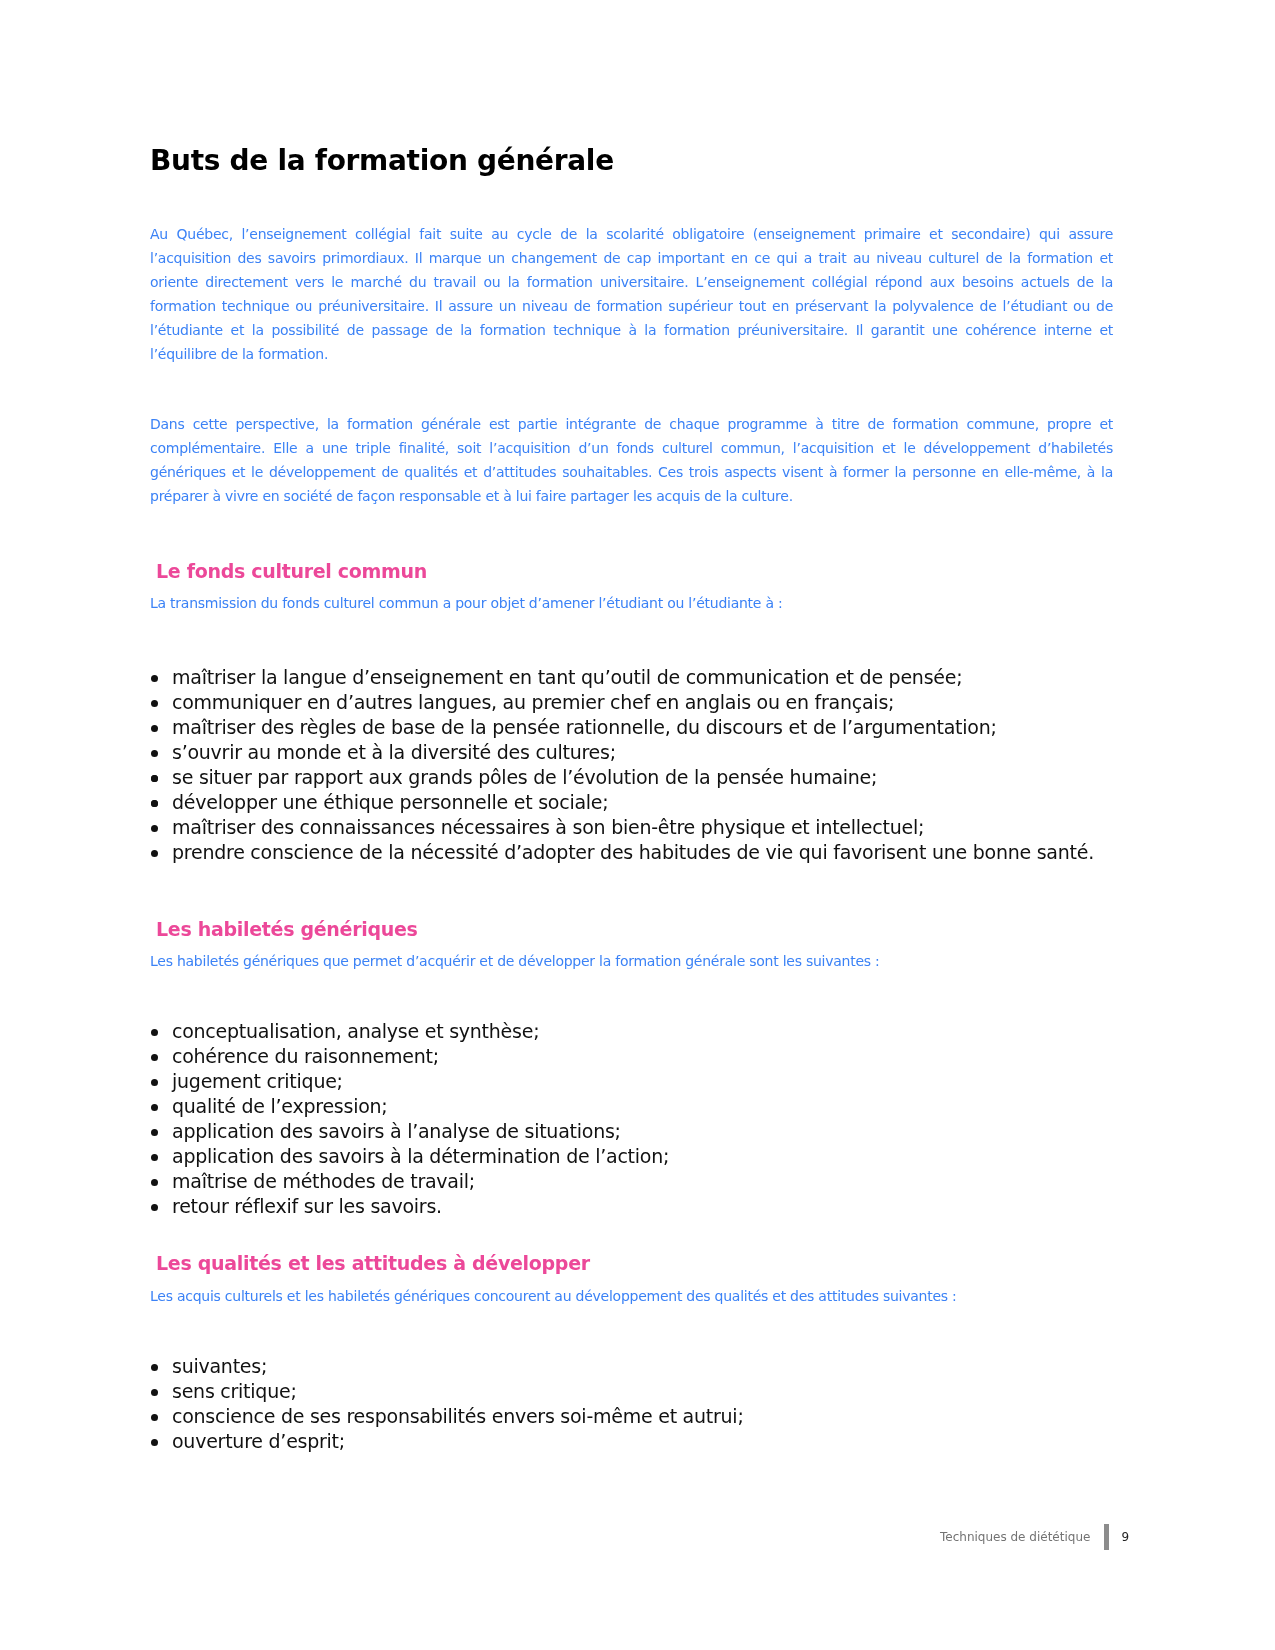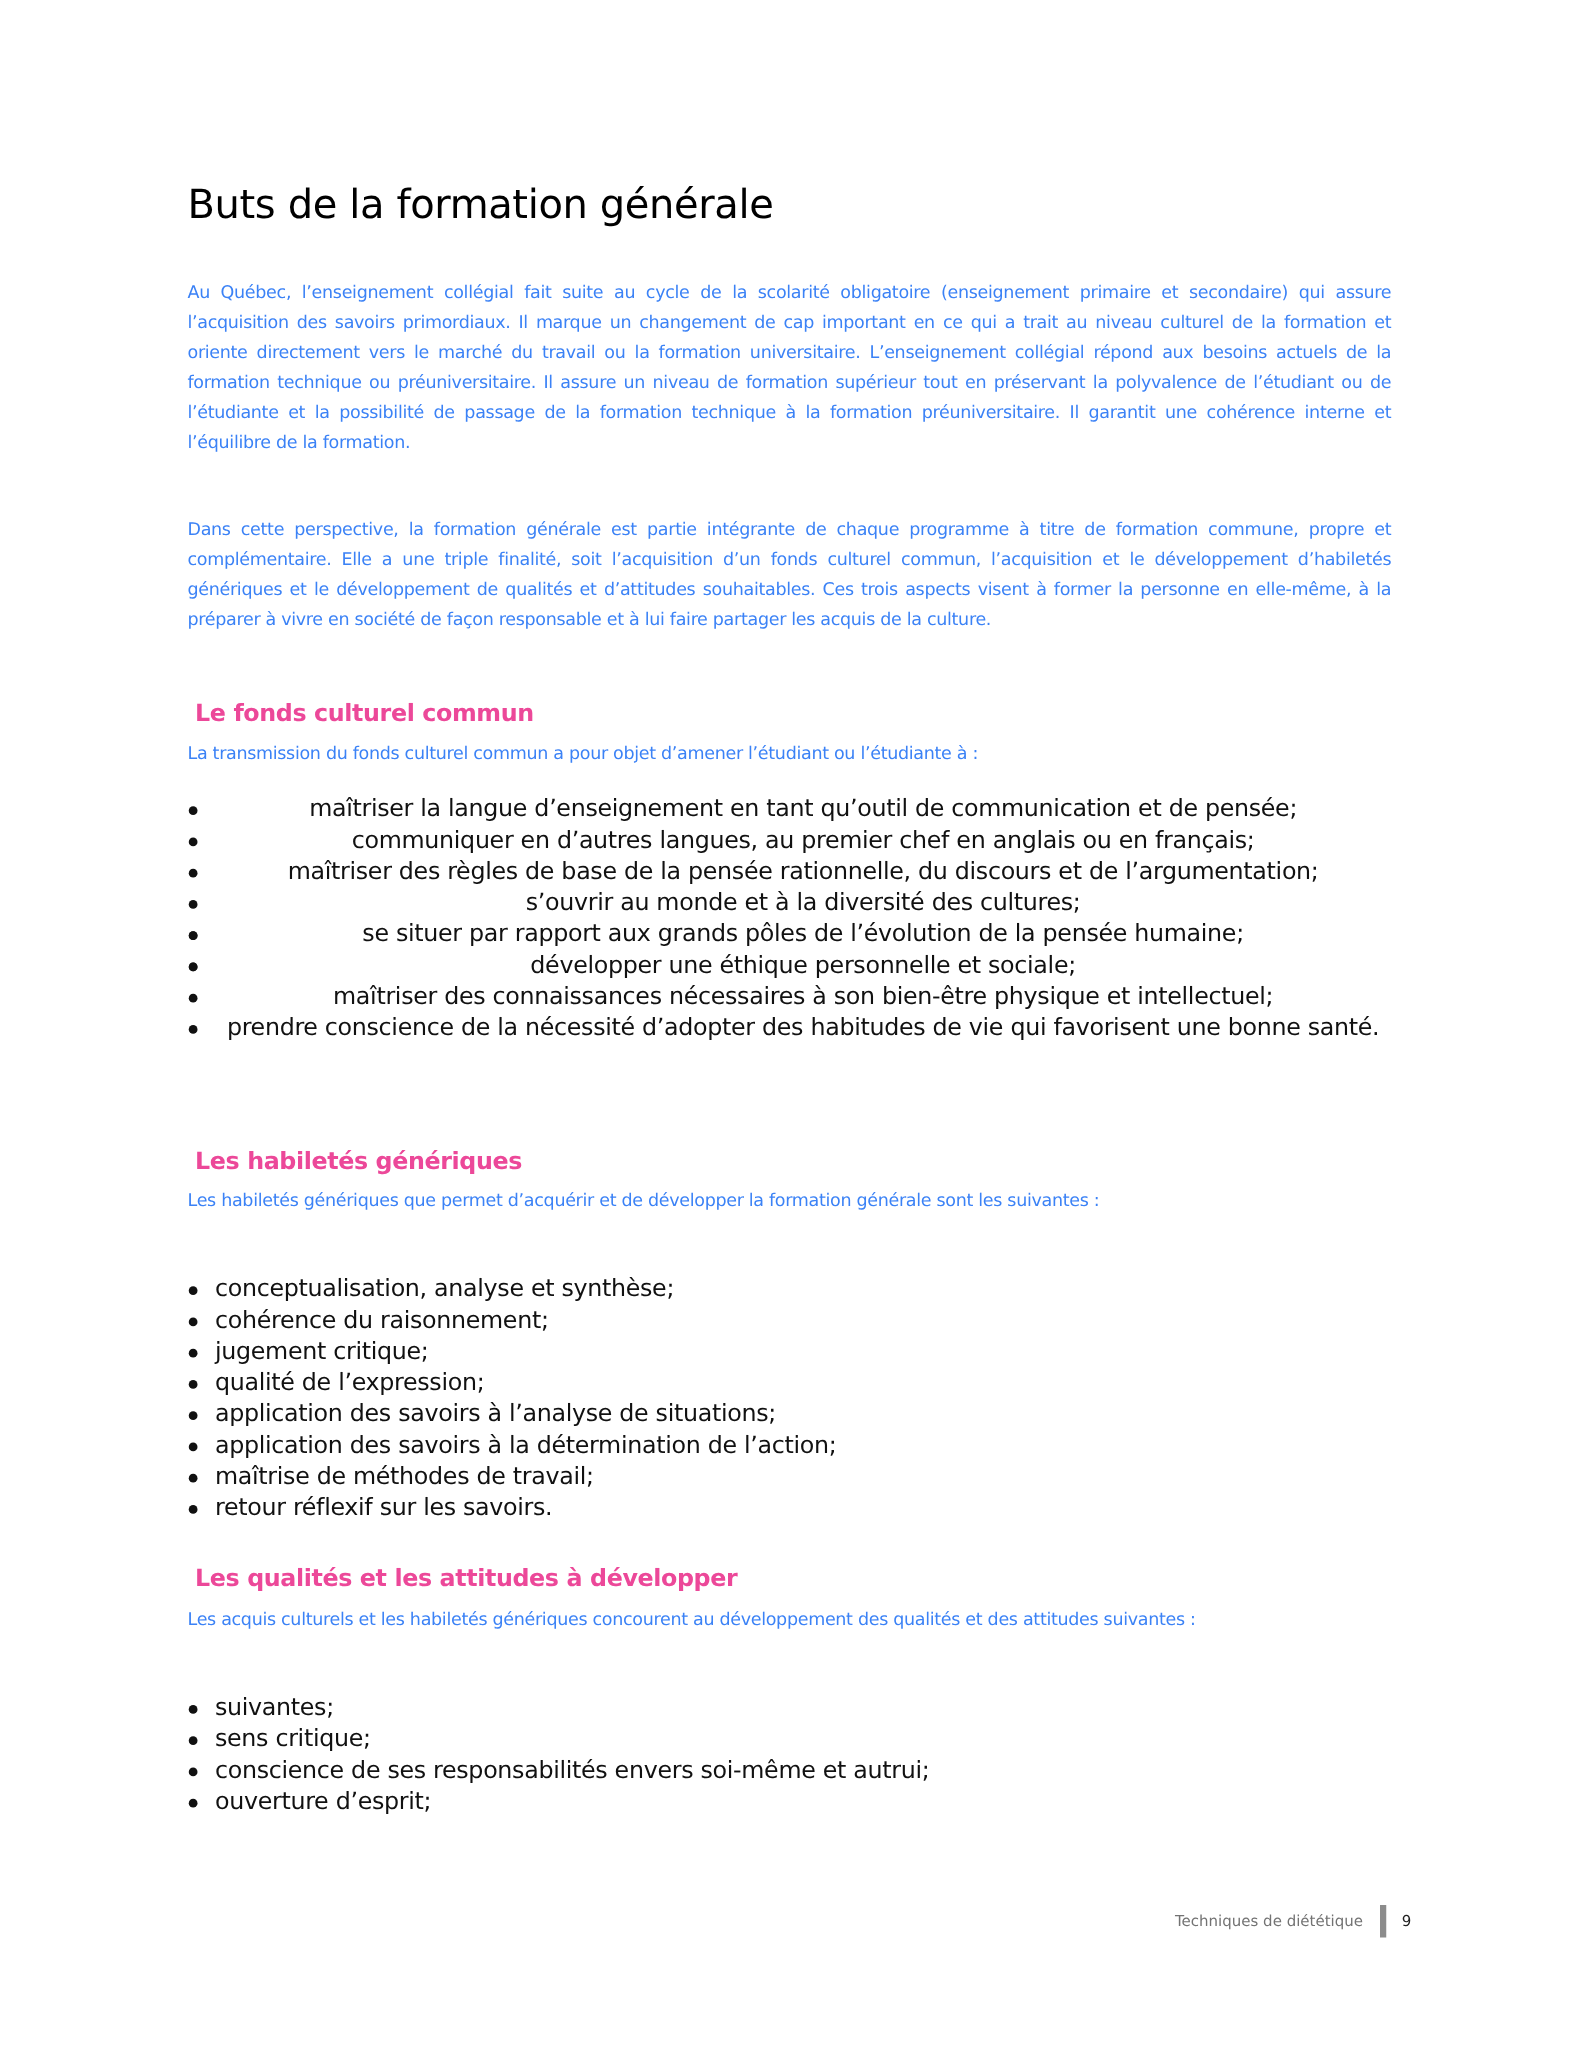--- a/index.html
+++ b/index.html
@@ -1,19 +1,19 @@
 <!DOCTYPE html>
 <html><head>
 <meta charset="utf-8">
 <style>
   html, body { margin: 0; padding: 0; background: #ffffff; }
   body { width: 1275px; height: 1650px; position: relative; overflow: hidden;
          font-family: "DejaVu Sans", sans-serif; color: #111; }
   .page { position: absolute; left: 150px; top: 0; width: 963px; }
-  h1 { position: absolute; left: 0; top: 144px; margin: 0; font-size: 32px; font-weight: normal;
+  h1 { position: absolute; left: 0; top: 144px; margin: 0; font-size: 28px; font-weight: bold;
        letter-spacing: -0.3px; color: #000; white-space: nowrap; }
   .para { position: absolute; left: 0; width: 963px; margin: 0; font-size: 14px; line-height: 24px;
           text-align: justify; letter-spacing: -0.25px; color: #3b82f6; }
   .h2 { position: absolute; left: 6px; margin: 0; font-size: 19px; font-weight: bold; line-height: 24px;
         letter-spacing: -0.3px; color: #ec4899; white-space: nowrap; }
   ul.bl { position: absolute; left: 0; margin: 0; padding: 0; list-style: none; width: 963px; }
   ul.bl li { position: relative; padding-left: 22px; font-size: 19px; line-height: 25px;
              letter-spacing: -0.25px; color: #111; white-space: nowrap; }
   ul.bl li .dot { position: absolute; left: 1px; top: 10px; width: 7px; height: 7px; border-radius: 50%;
                   background: #111; }
@@ -26,21 +26,21 @@
 <body>
 
 <div class="page">
   <h1>Buts de la formation générale</h1>
 
   <p class="para" style="top:222px;">Au Québec, l’enseignement collégial fait suite au cycle de la scolarité obligatoire (enseignement primaire et secondaire) qui assure l’acquisition des savoirs primordiaux. Il marque un changement de cap important en ce qui a trait au niveau culturel de la formation et oriente directement vers le marché du travail ou la formation universitaire. L’enseignement collégial répond aux besoins actuels de la formation technique ou préuniversitaire. Il assure un niveau de formation supérieur tout en préservant la polyvalence de l’étudiant ou de l’étudiante et la possibilité de passage de la formation technique à la formation préuniversitaire. Il garantit une cohérence interne et l’équilibre de la formation.</p>
   <p class="para" style="top:412px;">Dans cette perspective, la formation générale est partie intégrante de chaque programme à titre de formation commune, propre et complémentaire. Elle a une triple finalité, soit l’acquisition d’un fonds culturel commun, l’acquisition et le développement d’habiletés génériques et le développement de qualités et d’attitudes souhaitables. Ces trois aspects visent à former la personne en elle-même, à la préparer à vivre en société de façon responsable et à lui faire partager les acquis de la culture.</p>
 
   <h2 class="h2" style="top:559px;">Le fonds culturel commun</h2>
   <p class="para" style="top:591px;">La transmission du fonds culturel commun a pour objet d’amener l’étudiant ou l’étudiante à :</p>
-  <ul class="bl" style="top:635px;text-align:center;">
+  <ul class="bl" style="top:665px;">
     <li><span class="dot"></span><span>maîtriser la langue d’enseignement en tant qu’outil de communication et de pensée;</span></li>
     <li><span class="dot"></span><span>communiquer en d’autres langues, au premier chef en anglais ou en français;</span></li>
     <li><span class="dot"></span><span>maîtriser des règles de base de la pensée rationnelle, du discours et de l’argumentation;</span></li>
     <li><span class="dot"></span><span>s’ouvrir au monde et à la diversité des cultures;</span></li>
     <li><span class="dot"></span></li>
     <li><span class="dot"></span><span>se situer par rapport aux grands pôles de l’évolution de la pensée humaine;</span></li>
     <li><span class="dot"></span></li>
     <li><span class="dot"></span><span>développer une éthique personnelle et sociale;</span></li>
     <li><span class="dot"></span><span>maîtriser des connaissances nécessaires à son bien-être physique et intellectuel;</span></li>
     <li><span class="dot"></span><span>prendre conscience de la nécessité d’adopter des habitudes de vie qui favorisent une bonne santé.</span></li>

